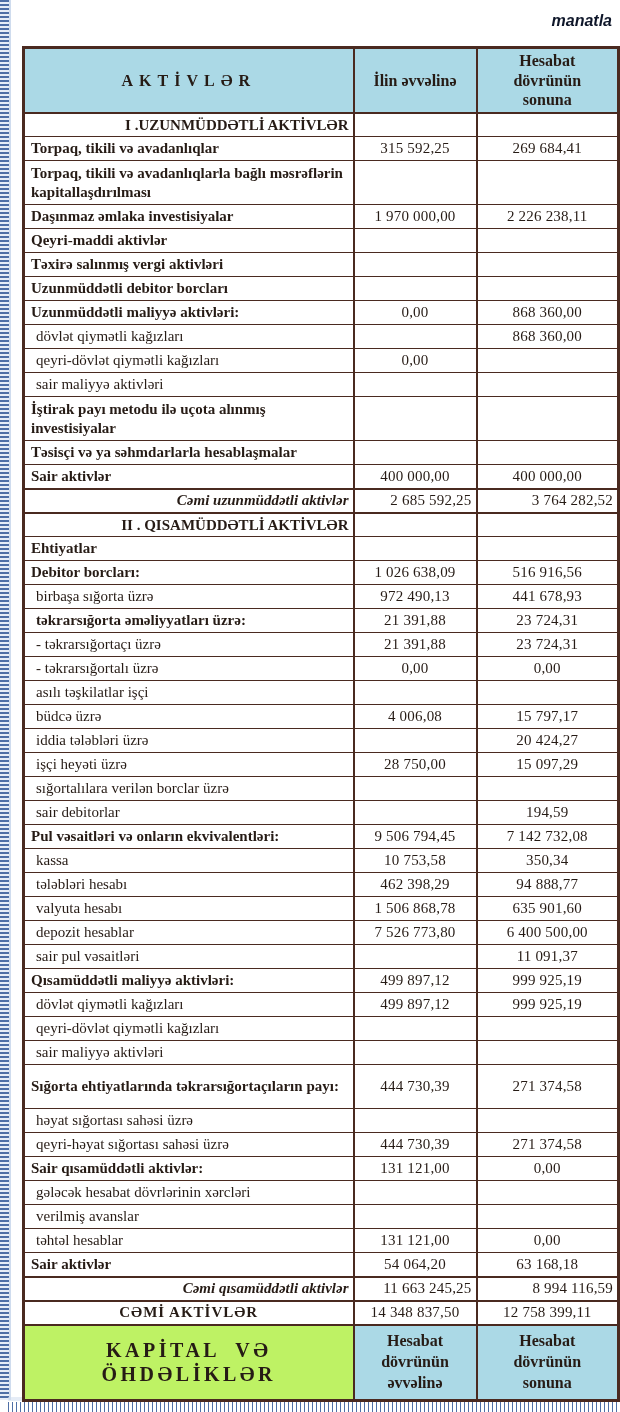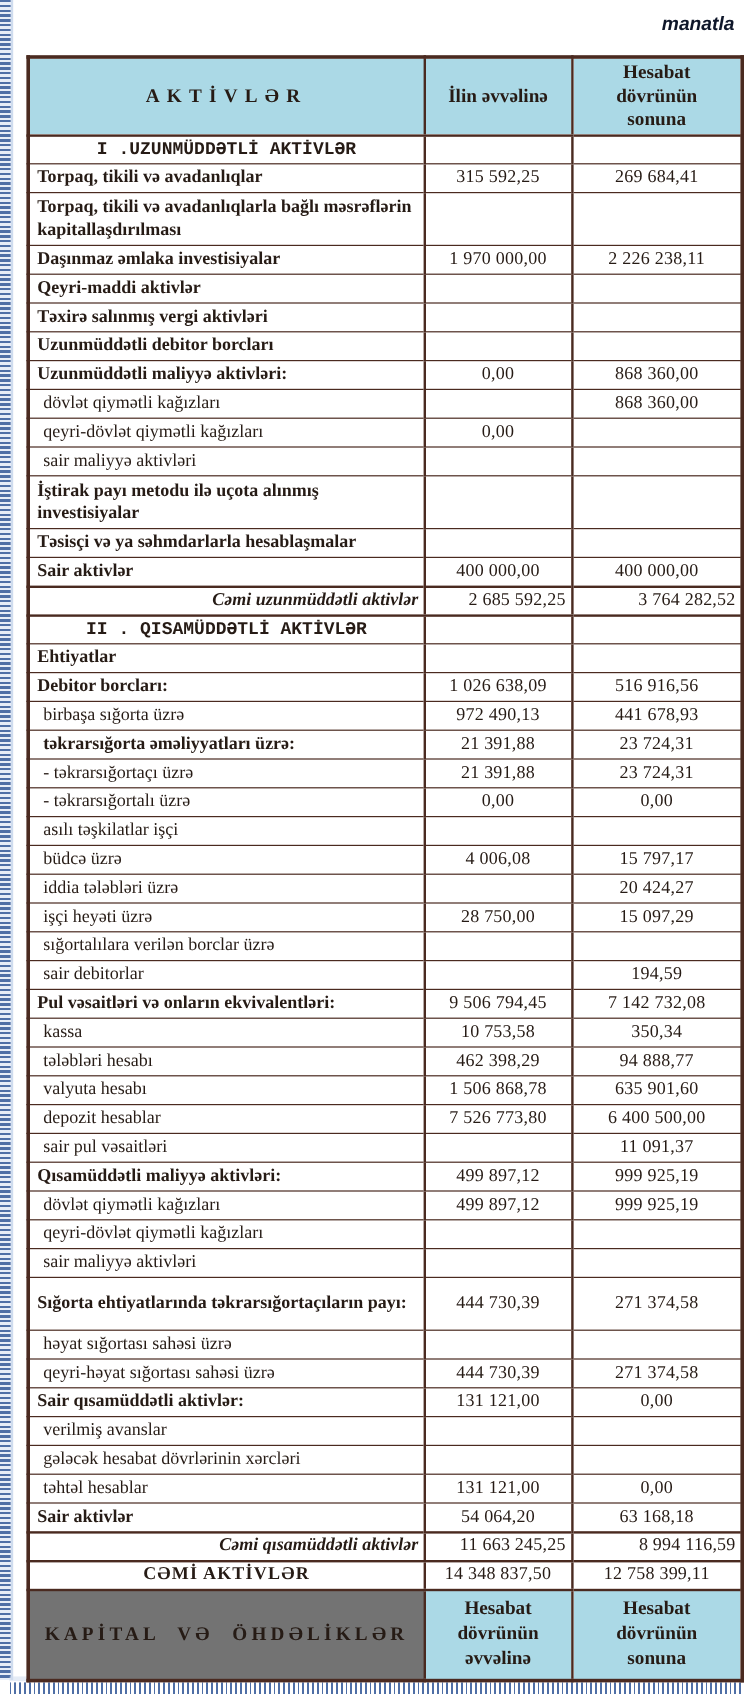--- a/index.html
+++ b/index.html
@@ -39,32 +39,32 @@
 
   thead th{background:var(--blue);font-weight:bold;text-align:center;
     height:60px;font-size:16px;border-bottom-width:2px;padding:2px 12px;}
   thead th.h-aktivler{letter-spacing:6px;}
 
   tbody td{height:24px;padding:1px 4px;}
   tr.row-tall td{height:44px;}
 
   .c-num{text-align:center;font-weight:normal;letter-spacing:.2px;}
 
-  .row-section .c-label{text-align:center;font-weight:bold;font-family:Liberation Mono, monospace;}
+  .row-section .c-label{text-align:right;font-weight:bold;}
   .row-main .c-label{font-weight:bold;padding-left:6px;}
   .row-sub .c-label{font-weight:normal;padding-left:11px;}
   .row-subbold .c-label{font-weight:bold;padding-left:11px;}
   .row-total td{border-top-width:2px;border-bottom-width:2px;text-align:right;}
   .row-total .c-label{text-align:right;font-weight:bold;font-style:italic;}
   .row-grand td{border-top-width:2px;border-bottom-width:2px;}
   .row-grand .c-label{text-align:center;font-weight:bold;letter-spacing:1px;}
 
   tfoot td{height:76px;font-weight:bold;text-align:center;padding:2px 12px;
     border-top-width:2px;}
-  tfoot td.f-title{letter-spacing:3.5px;word-spacing:8px;font-size:16px;background:#737373;}
+  tfoot td.f-title{letter-spacing:3.5px;word-spacing:8px;font-size:20px;background:#bef264;}
   tfoot td.f-blue{background:var(--blue);font-size:16px;line-height:1.3;}
 </style>
 </head>
 <body>
 
 <div class="page">
 
   <div class="binding-left"></div>
   <div class="binding-bottom-haze"></div>
   <div class="binding-bottom"></div>
@@ -289,26 +289,26 @@
           <td class="c-label">qeyri-həyat sığortası sahəsi üzrə</td>
           <td class="c-num">444 730,39</td>
           <td class="c-num">271 374,58</td>
         </tr>
         <tr class="row-main">
           <td class="c-label">Sair qısamüddətli aktivlər:</td>
           <td class="c-num">131 121,00</td>
           <td class="c-num">0,00</td>
         </tr>
         <tr class="row-sub">
+          <td class="c-label">gələcək hesabat dövrlərinin xərcləri</td>
+          <td class="c-num"></td>
+          <td class="c-num"></td>
+        </tr>
+        <tr class="row-sub">
           <td class="c-label">verilmiş avanslar</td>
-          <td class="c-num"></td>
-          <td class="c-num"></td>
-        </tr>
-        <tr class="row-sub">
-          <td class="c-label">gələcək hesabat dövrlərinin xərcləri</td>
           <td class="c-num"></td>
           <td class="c-num"></td>
         </tr>
         <tr class="row-sub">
           <td class="c-label">təhtəl hesablar</td>
           <td class="c-num">131 121,00</td>
           <td class="c-num">0,00</td>
         </tr>
         <tr class="row-main">
           <td class="c-label">Sair aktivlər</td>

